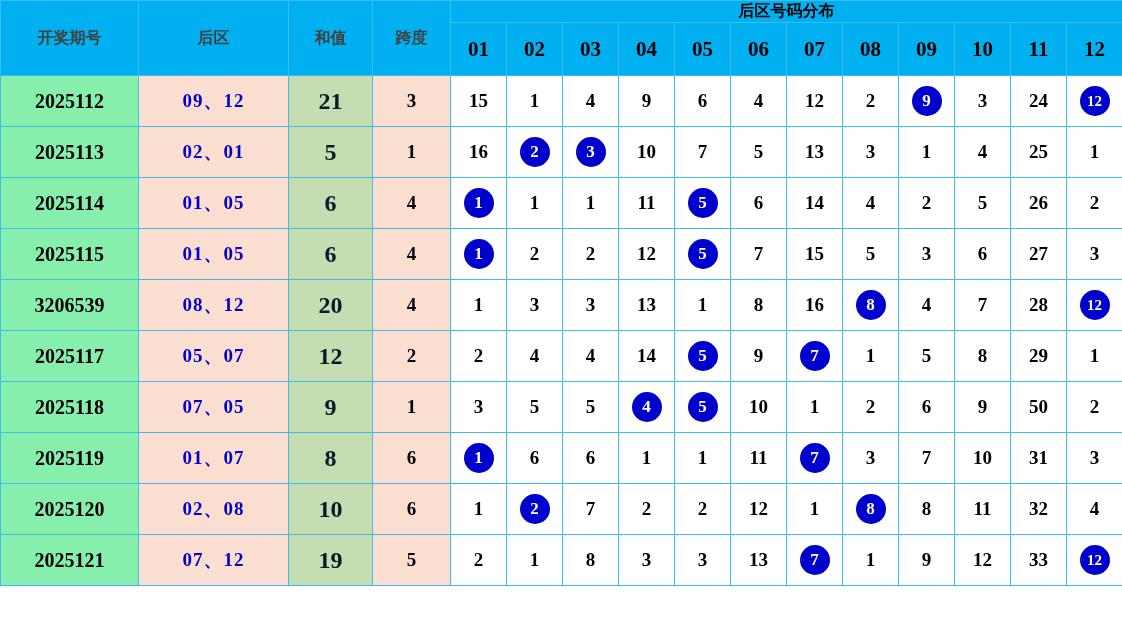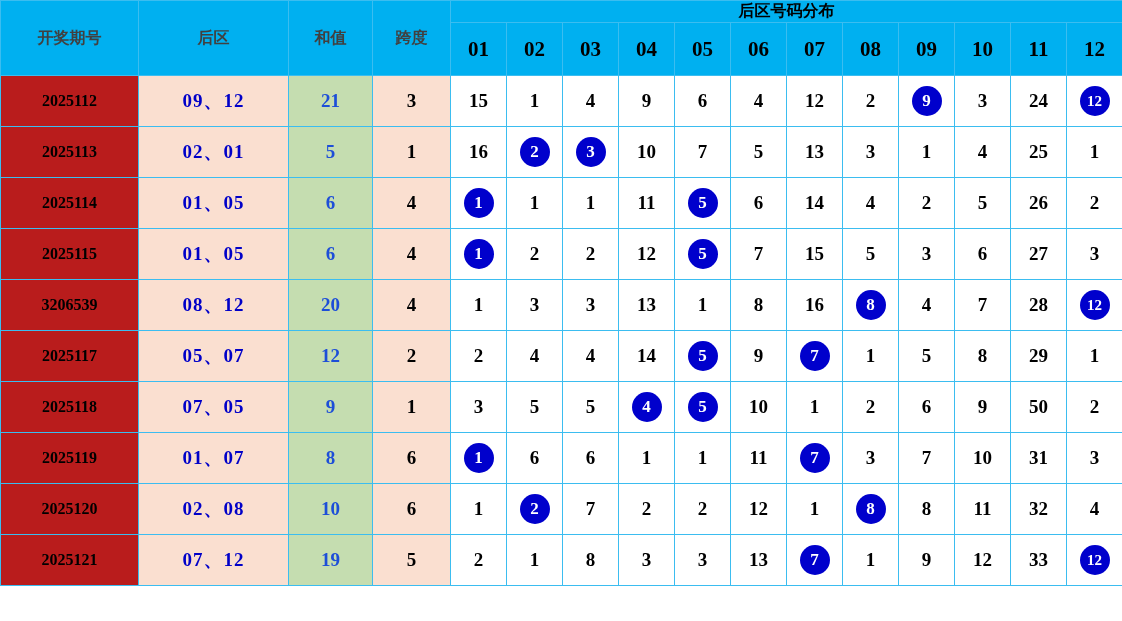--- a/index.html
+++ b/index.html
@@ -45,36 +45,36 @@
   }
   
   col.c-issue  { width: 138px; }
   col.c-back   { width: 150px; }
   col.c-sum    { width: 84px; }
   col.c-span   { width: 78px; }
   col.c-num    { width: 56px; }
 
   
   td.issue {
-    background: #b91c1c;
-    color: #000000;
-    font-size: 16px;
+    background: #86efac;
+    color: #000000;
+    font-size: 20px;
     height: 50px;
   }
   td.back {
     background: #fadfd0;
     color: #0000c8;
     font-size: 19px;
     letter-spacing: 1px;
     font-family: Liberation Serif, serif;
   }
   td.sum {
     background: #c5ddb0;
-    color: #1d4ed8;
-    font-size: 19px;
+    color: #0f172a;
+    font-size: 24px;
   }
   td.span {
     background: #fadfd0;
     color: #000000;
     font-size: 19px;
   }
   td.num {
     background: #ffffff;
     color: #000000;
     font-size: 19px;

